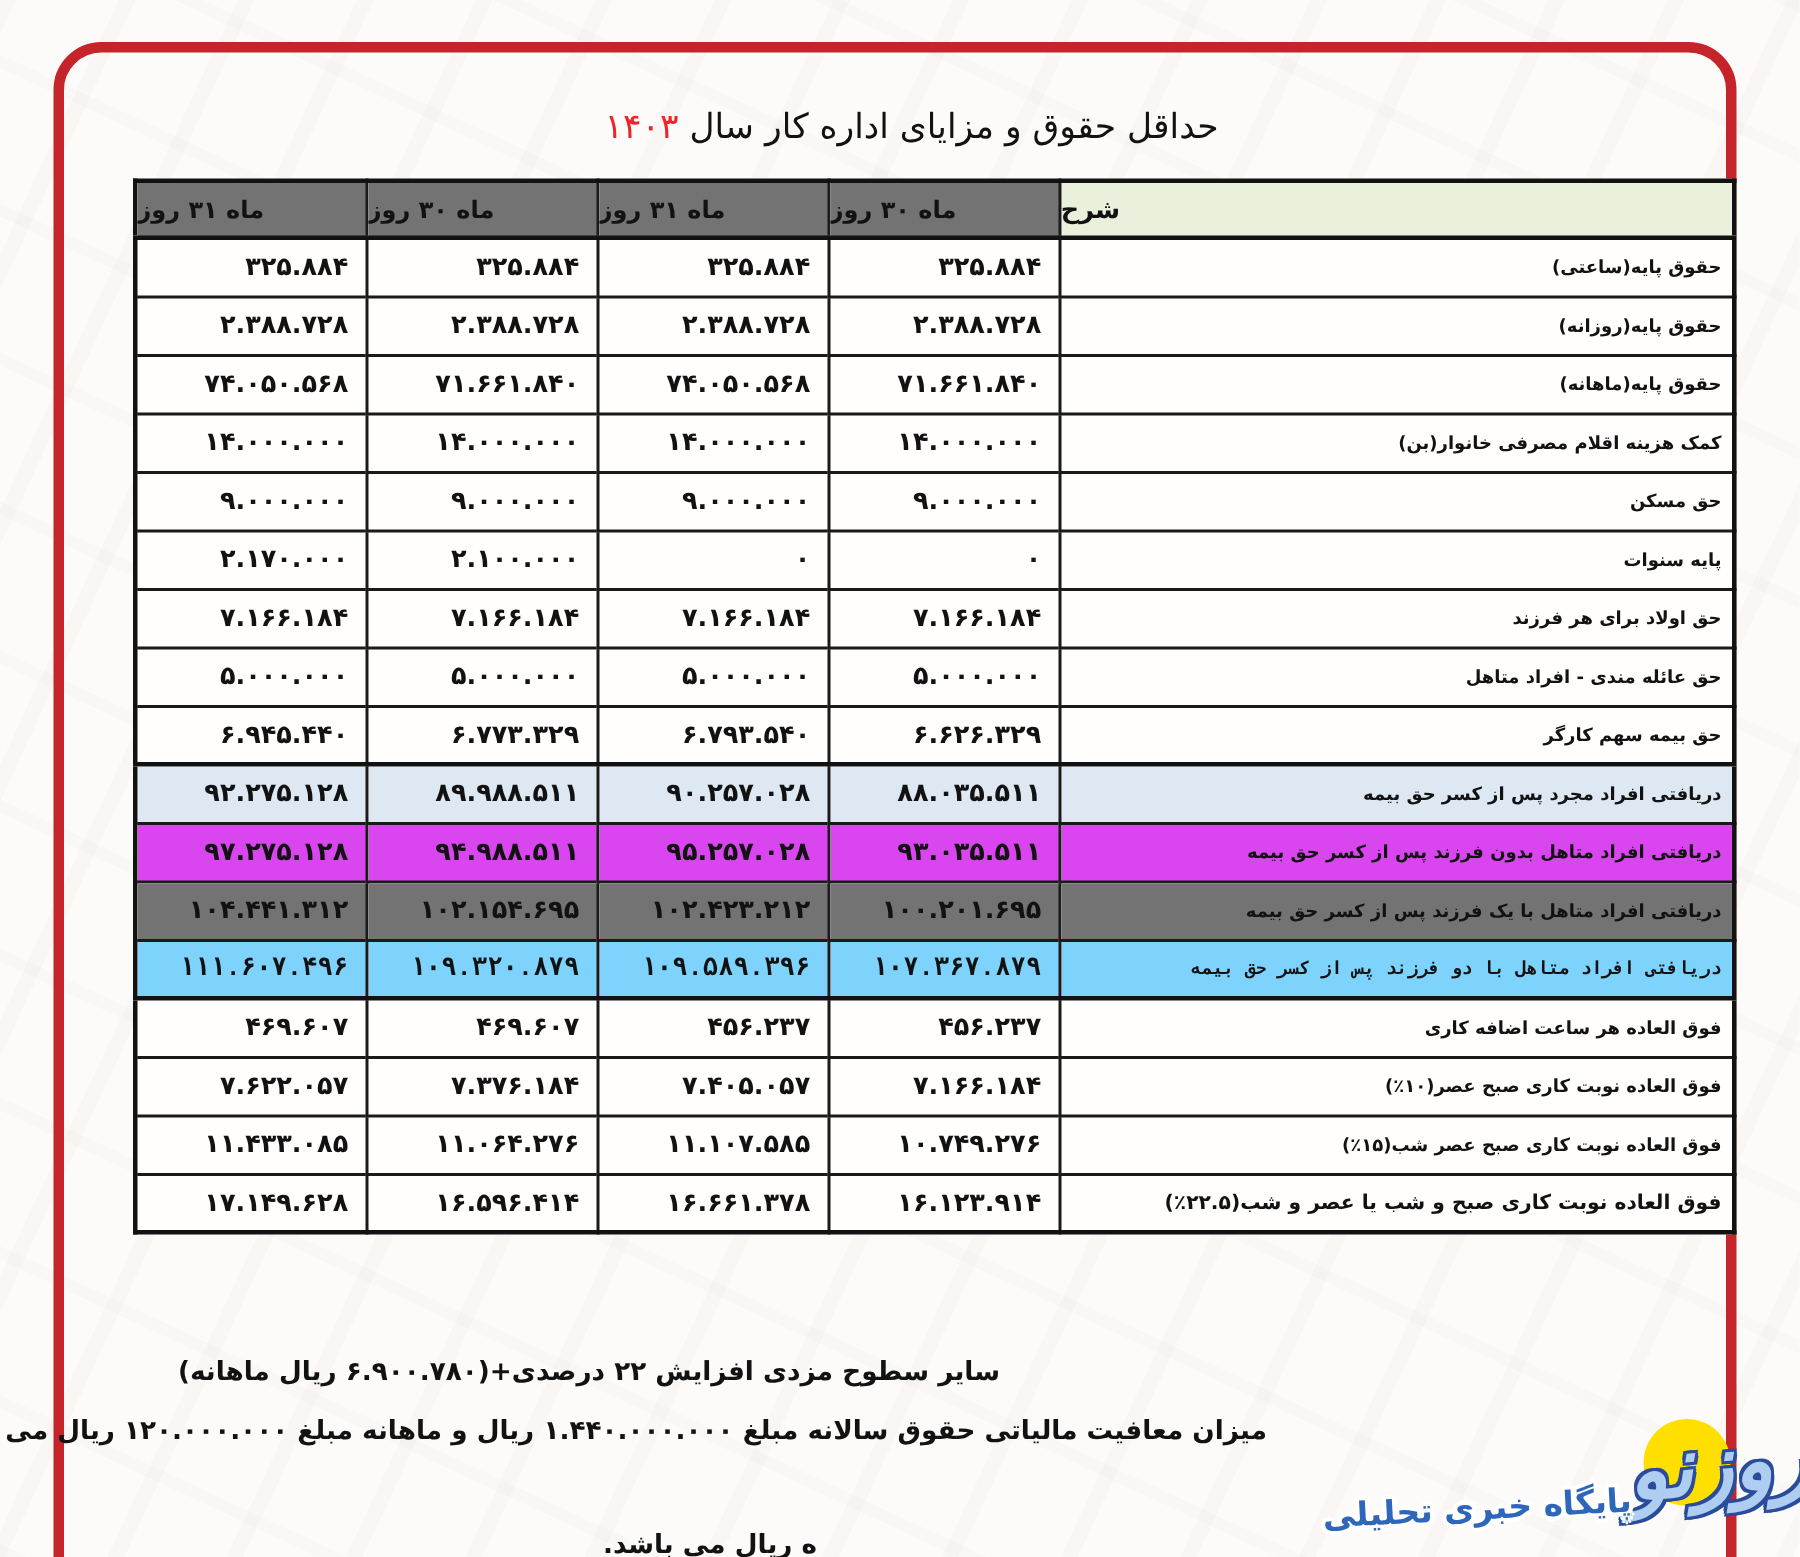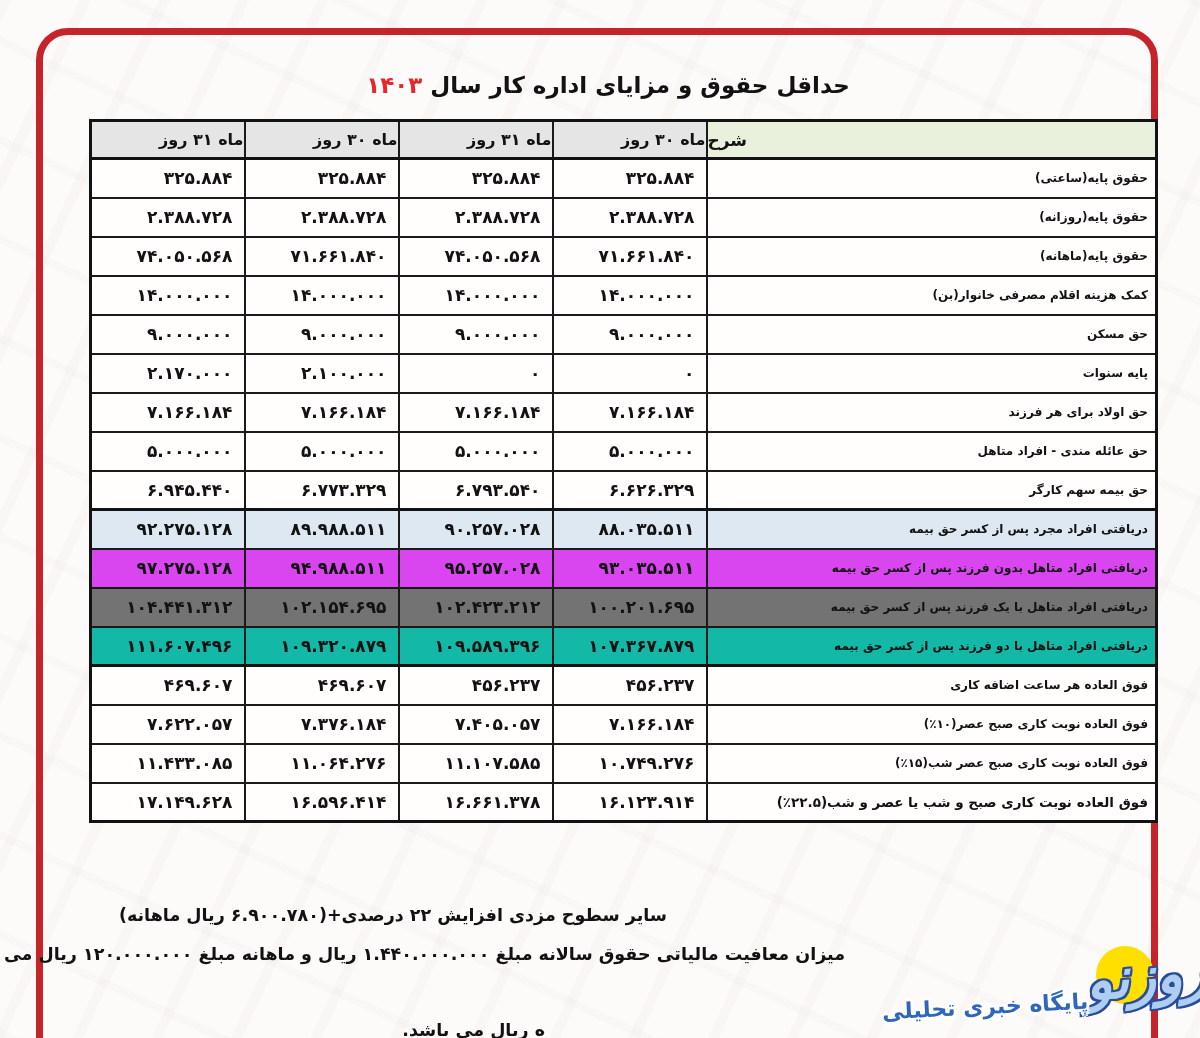--- a/index.html
+++ b/index.html
@@ -22,21 +22,21 @@
   .frame {
     position:absolute; left:36px; top:28px;
     width:1122px; height:1070px;
     border:7px solid #c5242a;
     border-radius:32px;
     z-index:1;
   }
   .title {
     position:absolute; top:72px; left:16px; right:0;
     text-align:center; z-index:2;
-    font-size:23px; font-weight:bold; margin:0;
+    font-size:23px; font-weight:normal; margin:0;
     letter-spacing:0.2px;
   }
   .title .year { color:#e8262b; }
 
   table.main-table {
     position:absolute; top:119px; right:42px; z-index:2;
     width:1066px;
     border-collapse:collapse; table-layout:fixed;
     background:#fffefd;
     border:3px solid #121212;
@@ -47,32 +47,32 @@
     padding:0;
     overflow:hidden;
     white-space:nowrap;
   }
   thead { border-bottom:3px solid #121212; }
   .hrow1 { height:64px; }
   .hrow2 { height:38px; }
   .attr-cell { background:#dbe5f1; font-size:15px; text-align:center; line-height:1.75; }
   .attr-cell .l2 { font-size:13.5px; }
   .group-cell { background:#d9e5c0; font-size:17px; text-align:center; }
-  .sub-cell  { background:#e5e5e5; font-size:16px; text-align:right; }
+  .sub-cell  { background:#737373; font-size:16px; text-align:left; }
   .desc-head { background:#e9f0dc; font-size:17px; text-align:left; }
 
   tbody tr { height:39px; }
   td.desc { text-align:right; padding-right:7px; font-size:12px; }
   td.desc.small { font-size:13.5px; }
   td.num  { text-align:right; padding-right:11px; font-size:17px; }
 
   tr.hl1 td { background:#dde8f3; }
   tr.hl2 td { background:#d946ef;margin-top:15px; }
   tr.hl3 td { background:#737373; }
-  tr.hl4 td { background:#14b8a6; }
+  tr.hl4 td { background:#7dd3fc;font-family:Liberation Mono, monospace; }
   tr.hl1 { border-top:3px solid #121212; }
   tr.hl4 { border-bottom:3px solid #121212; }
 
   .note {
     position:absolute; z-index:2;
     white-space:nowrap;
     font-weight:bold; font-size:17.5px;
   }
   .n1 { top:905px; right:533px; }
   .n2 { top:944px; right:355px; }

